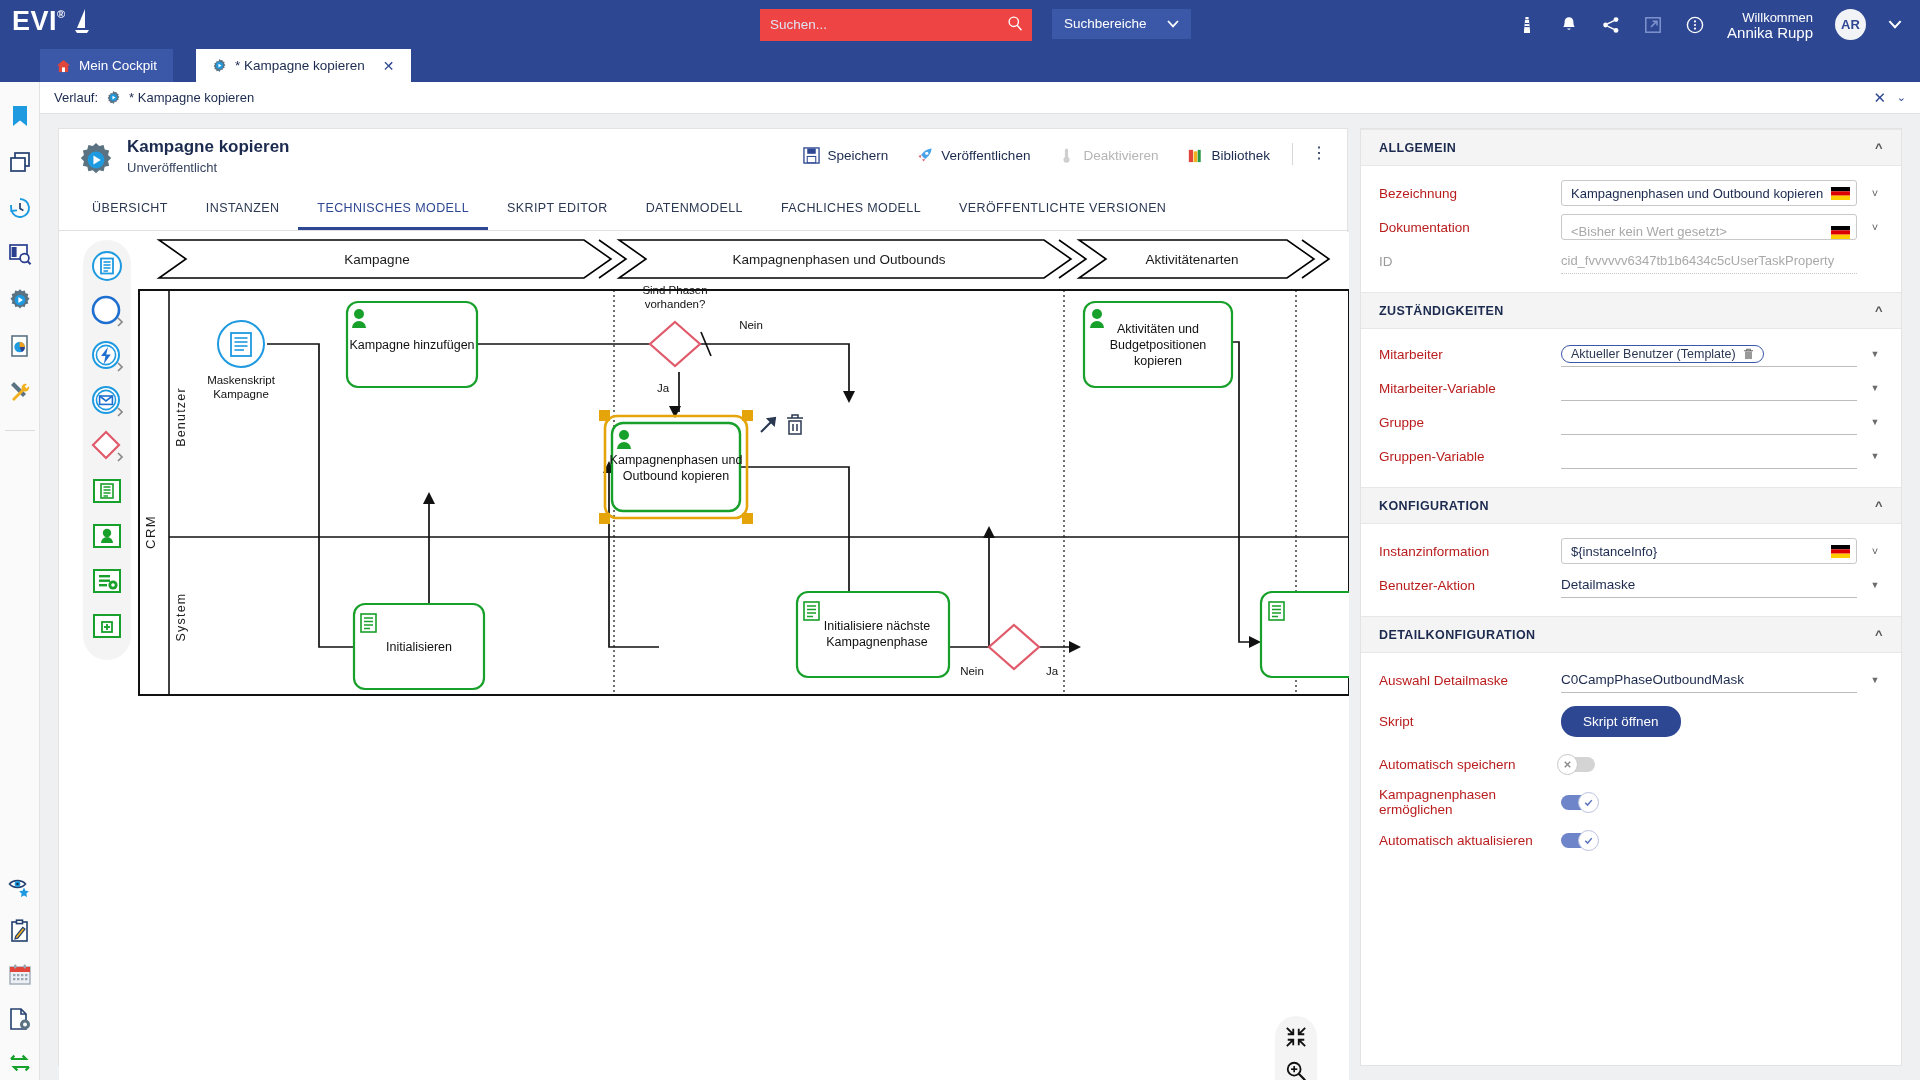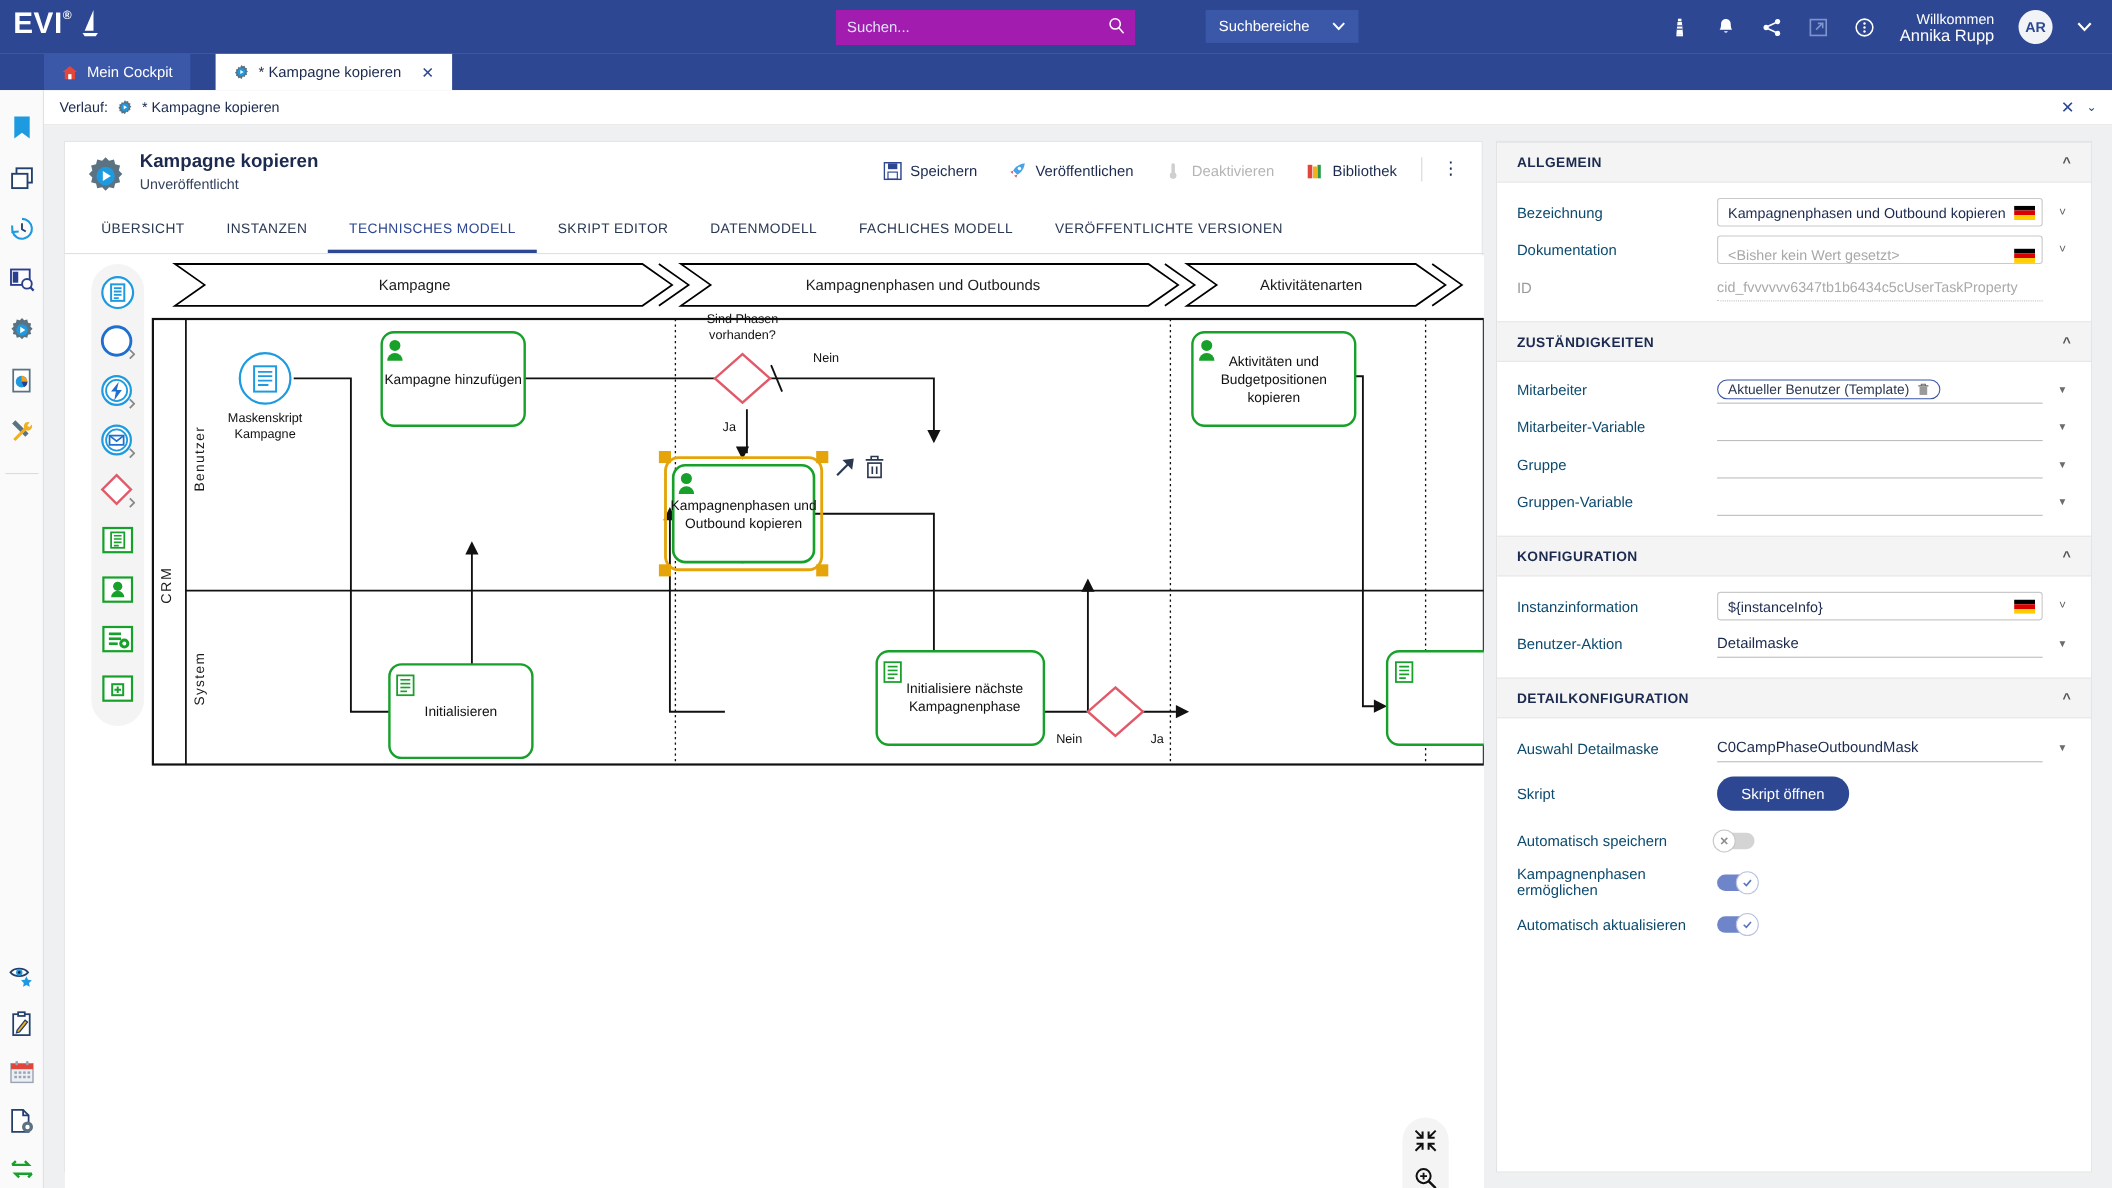--- a/index.html
+++ b/index.html
@@ -19,33 +19,33 @@
   .logo {
     position: absolute; left: 12px; top: 6px;
     color: #fff; font-size: 27px; font-weight: 700; letter-spacing: 0.5px;
     font-family: "Liberation Sans", sans-serif;
   }
   .logo .reg { font-size: 11px; vertical-align: top; position: relative; top: 2px;}
   .logo .sail { display:inline-block; width:16px; height:26px; vertical-align:-4px; }
 
   .searchbox {
     position: absolute; left: 760px; top: 9px; width: 272px; height: 32px;
-    background: #a21caf; border: none;
+    background: #ef4444; border: none;
   }
   .searchbox input {
     width: 232px; height: 30px; background: transparent; border: none; outline: none;
     color: #fff; font-size: 13.5px; padding-left: 10px;
     font-family: "Liberation Sans", sans-serif;
   }
   .searchbox input::placeholder { color: #dfe4f5; }
   .search-icon { position: absolute; right: 8px; top: 6px; width: 17px; height: 17px; }
   .searchareas {
     position: absolute; left: 1052px; top: 9px; height: 30px; padding: 0 12px;
     background: #3b57a8; color: #fff; font-size: 13.5px; line-height: 30px;
-    display: flex; align-items: center; gap: 20px; cursor: pointer; margin-left: 44px;
+    display: flex; align-items: center; gap: 20px; cursor: pointer;
   }
 
   .hdr-icons { position: absolute; right: 18px; top: 0; height: 49px; display: flex; align-items: center; gap: 22px; }
   .hdr-icons .ic { width: 20px; height: 20px; display:block; cursor: pointer; }
   .welcome { color: #fff; font-size: 13px; line-height: 15px; text-align: right; }
   .welcome .l2 { font-size: 15px; }
   .avatar {
     width: 31px; height: 31px; border-radius: 50%; background: #f2f3f7; color: #2d4792;
     font-size: 13px; font-weight: 600; display: flex; align-items: center; justify-content: center;
     cursor: pointer;
@@ -137,21 +137,21 @@
     background: #fff; border: 1px solid #e3e3e3; overflow: hidden;
   }
   .sect-hdr {
     height: 37px; background: #f4f4f4; border-bottom: 1px solid #e7e7e7; border-top: 1px solid #e7e7e7;
     display: flex; align-items: center; padding: 0 18px;
     font-size: 12.5px; font-weight: 700; letter-spacing: .4px; color: #1b2a4e;
     justify-content: space-between; cursor: pointer;
   }
   .sect-hdr .caret { font-size: 13px; color: #555; }
   .row { display: flex; align-items: center; height: 34px; padding: 0 18px; }
-  .row .lbl { width: 182px; font-size: 13.5px; color: #0c4a6e; flex: none; }
+  .row .lbl { width: 182px; font-size: 13.5px; color: #b91c1c; flex: none; }
   .row .lbl.muted { color: #9b9b9b; }
   .ctl { flex: 1; display: flex; align-items: center; }
 
   .boxfield {
     flex: 1; height: 26px; border: 1px solid #c9c9c9; border-radius: 3px; background: #fff;
     display: flex; align-items: center; padding: 0 6px 0 9px; font-size: 13px; color: #1b2a4e;
   }
   .boxfield.ph { color: #a8a8a8; align-items: flex-end; }
   .underfield {
     flex: 1; height: 26px; border-bottom: 1px solid #bdbdbd;

